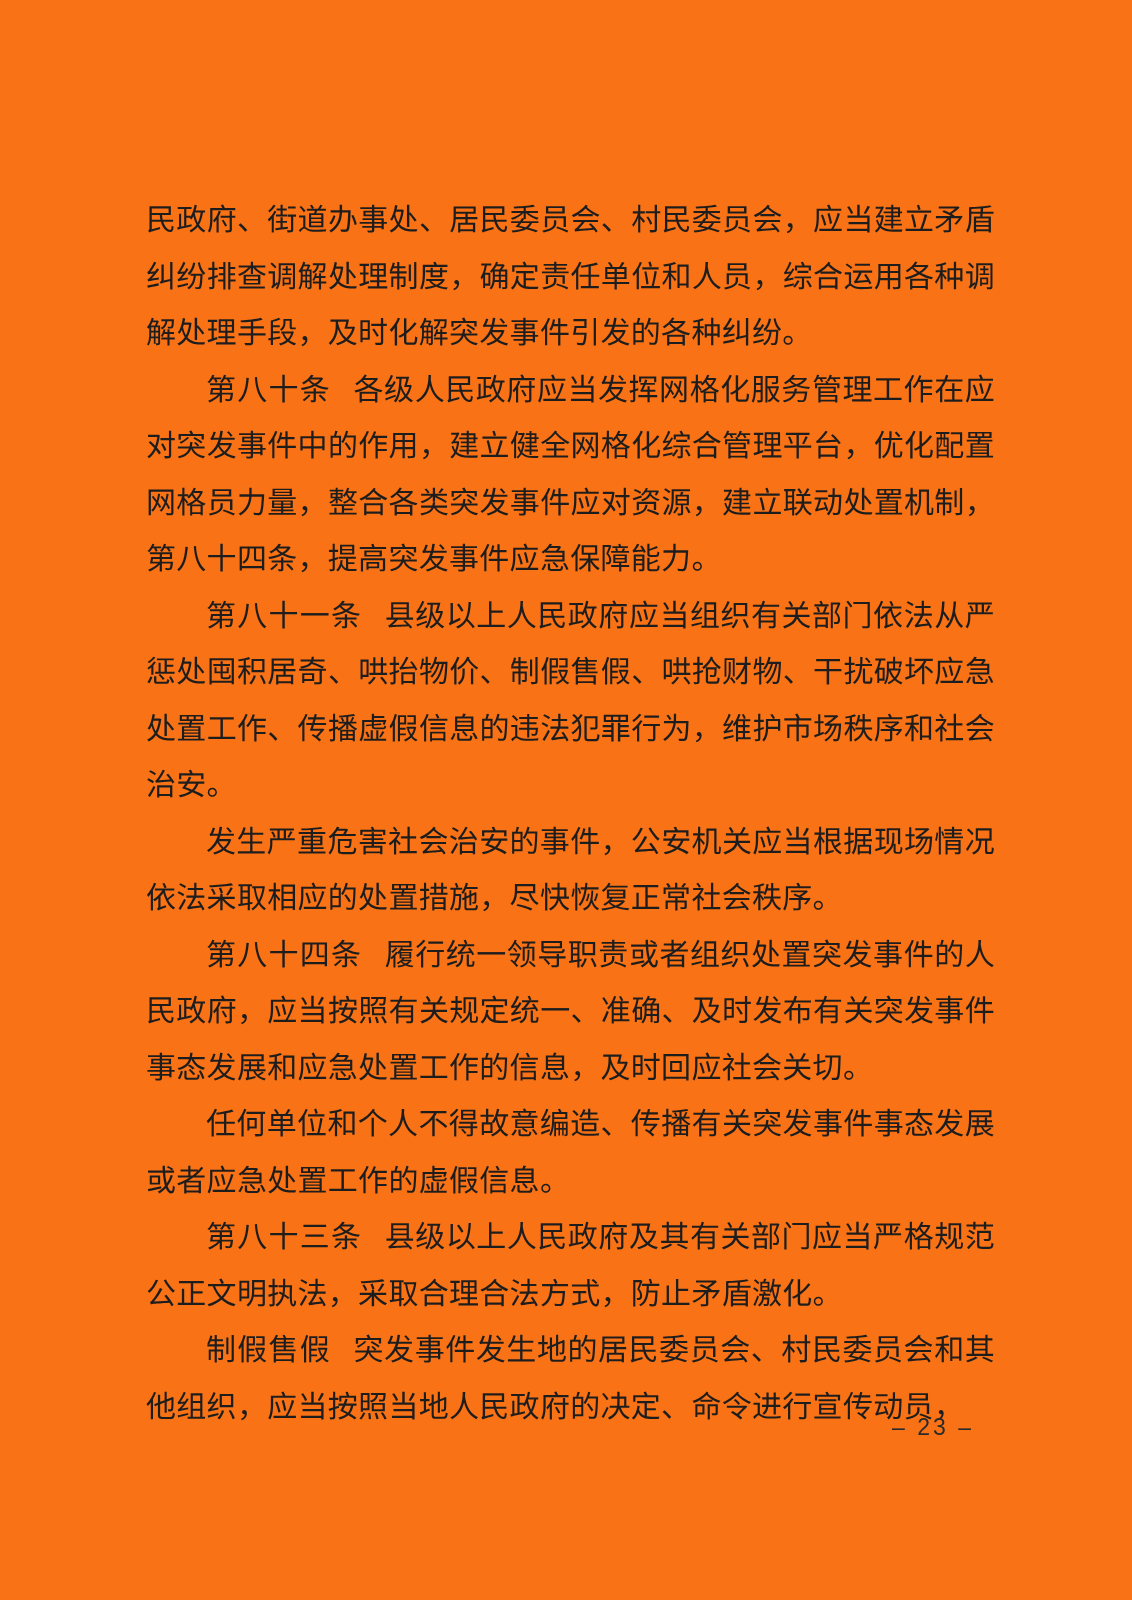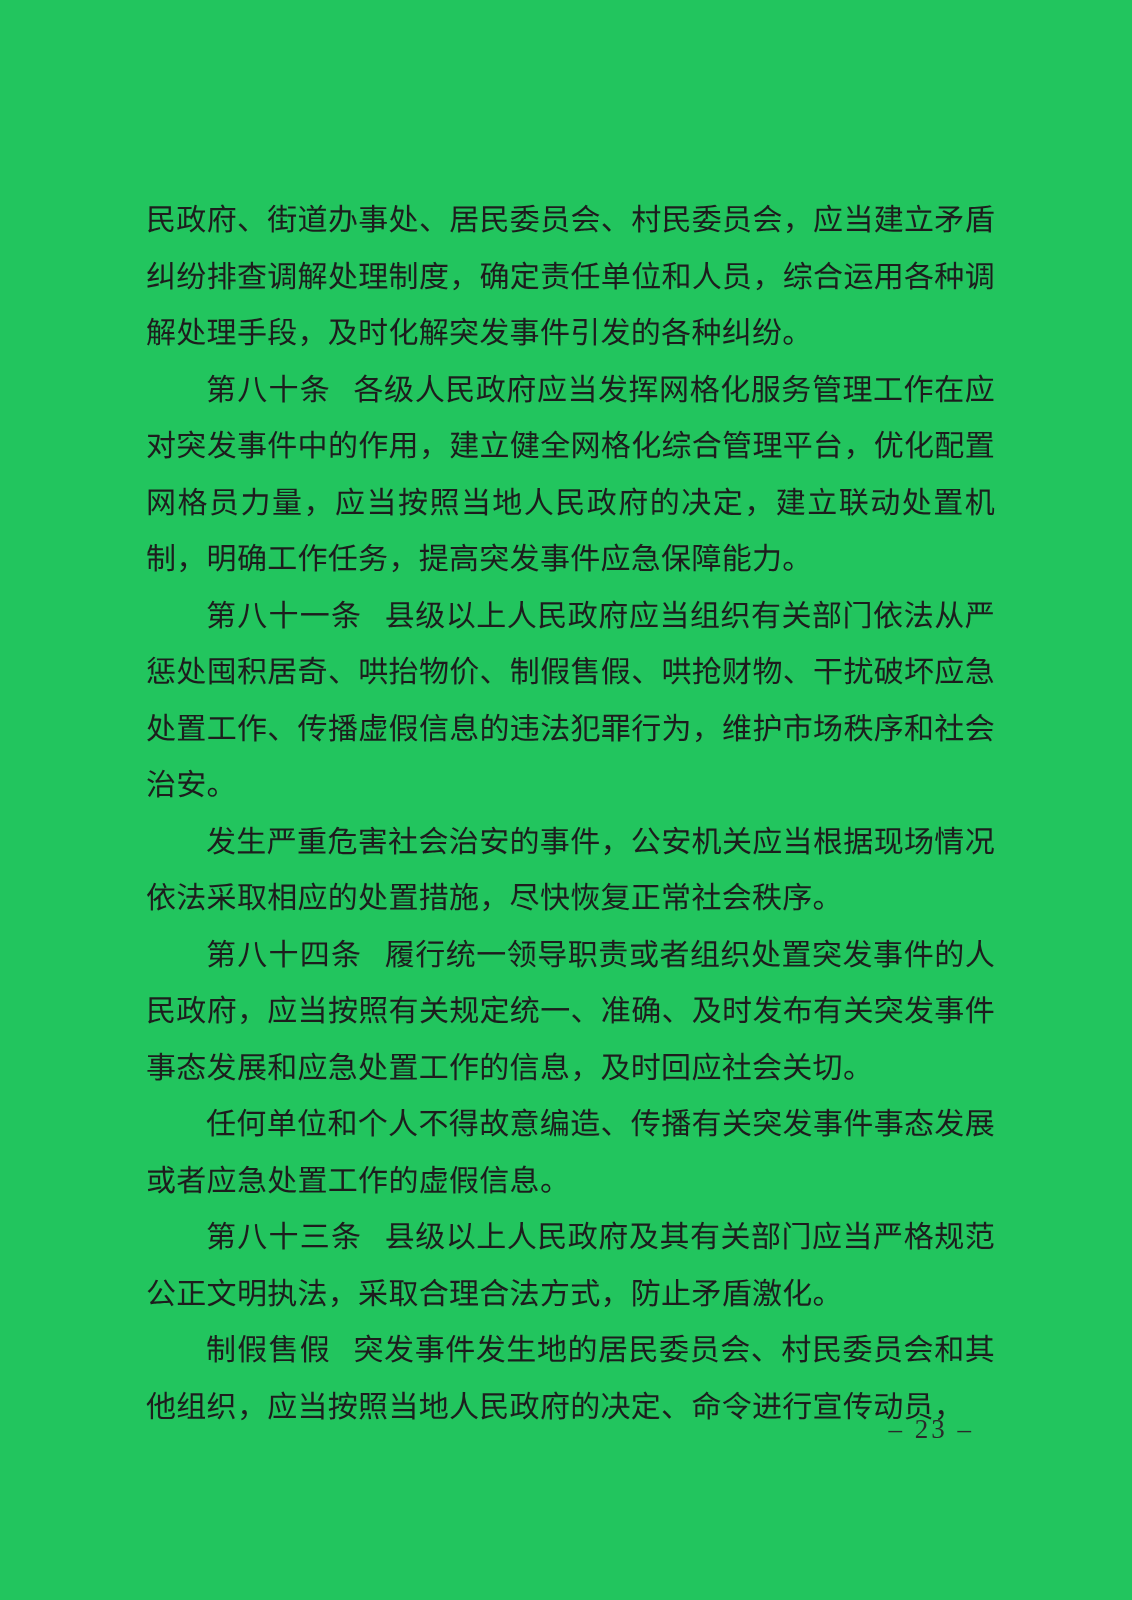--- a/index.html
+++ b/index.html
@@ -4,21 +4,21 @@
 <style>
   html, body {
     margin: 0;
     padding: 0;
     background: #ffffff;
   }
   .page {
     position: relative;
     width: 1132px;
     height: 1600px;
-    background: #22c55e;
+    background: #f97316;
     overflow: hidden;
     font-family: "Liberation Serif", "DejaVu Serif", serif;
     color: #1d1d1d;
   }
   .content {
     position: absolute;
     left: 146px;
     top: 192px;
     width: 849px;
     font-size: 30px;
@@ -38,36 +38,36 @@
   .article-num {
     font-family: "Liberation Sans", "DejaVu Sans", sans-serif;
     font-weight: 400;
     margin-right: 0.75em;
     letter-spacing: 1px;
   }
   .page-number {
     position: absolute;
     top: 1414px;
     right: 158px;
-    font-size: 27px;
+    font-size: 23px;
     letter-spacing: 3px;
     color: #2a2a2a;
-    font-family: Liberation Serif, serif;
+    font-family: Liberation Sans, sans-serif;
   }
 </style>
 </head>
 <body>
 
 <div class="page">
 
   <div class="content">
 
     <p class="no-indent"><span>民政府、街道办事处、居民委员会、村民委员会，应当建立矛盾纠纷排查调解处理制度，确定责任单位和人员，综合运用各种调解处理手段，及时化解突发事件引发的各种纠纷。</span></p>
 
-    <p><strong class="article-num">第八十条</strong><span>各级人民政府应当发挥网格化服务管理工作在应对突发事件中的作用，建立健全网格化综合管理平台，优化配置网格员力量，应当按照当地人民政府的决定，建立联动处置机制，明确工作任务，提高突发事件应急保障能力。</span></p>
+    <p><strong class="article-num">第八十条</strong><span>各级人民政府应当发挥网格化服务管理工作在应对突发事件中的作用，建立健全网格化综合管理平台，优化配置网格员力量，整合各类突发事件应对资源，建立联动处置机制，第八十四条，提高突发事件应急保障能力。</span></p>
 
     <p><strong class="article-num">第八十一条</strong><span>县级以上人民政府应当组织有关部门依法从严惩处囤积居奇、哄抬物价、制假售假、哄抢财物、干扰破坏应急处置工作、传播虚假信息的违法犯罪行为，维护市场秩序和社会治安。</span></p>
 
     <p><span>发生严重危害社会治安的事件，公安机关应当根据现场情况依法采取相应的处置措施，尽快恢复正常社会秩序。</span></p>
 
     <p><strong class="article-num">第八十四条</strong><span>履行统一领导职责或者组织处置突发事件的人民政府，应当按照有关规定统一、准确、及时发布有关突发事件事态发展和应急处置工作的信息，及时回应社会关切。</span></p>
 
     <p><span>任何单位和个人不得故意编造、传播有关突发事件事态发展或者应急处置工作的虚假信息。</span></p>
 
     <p><strong class="article-num">第八十三条</strong><span>县级以上人民政府及其有关部门应当严格规范公正文明执法，采取合理合法方式，防止矛盾激化。</span></p>

